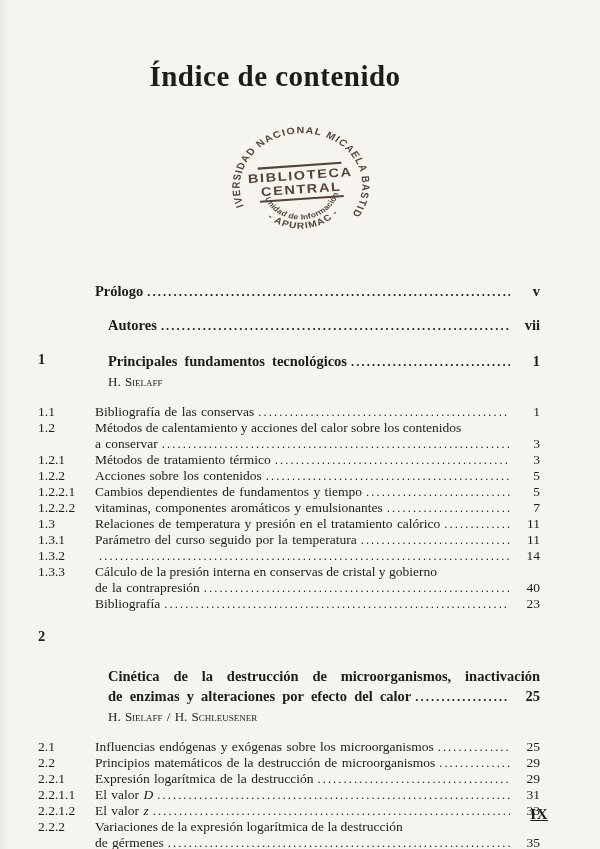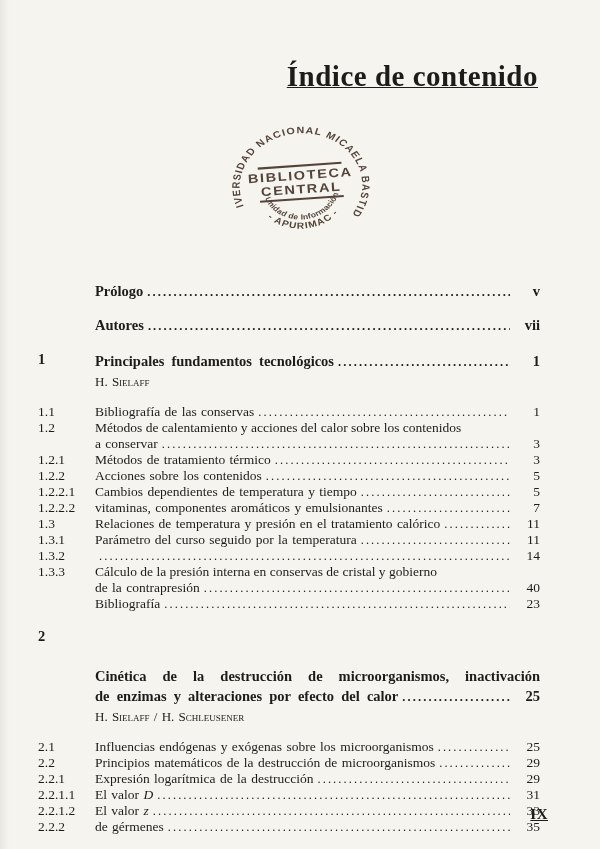--- a/index.html
+++ b/index.html
@@ -3,40 +3,40 @@
 <meta charset="utf-8">
 <style>
   html,body{margin:0;padding:0;}
   body{
     width:600px;height:849px;position:relative;overflow:hidden;
     background:linear-gradient(90deg,#e9e7e2 0px,#f6f4ef 9px,#f6f4ef 100%);
     font-family:"Liberation Serif", serif;
     color:#1d1c1a;
   }
   
-  .header{ text-align:right; padding:60px 62px 0 12px;text-decoration:underline; }
+  .header{ text-align:center; padding:60px 62px 0 12px; }
   .doc-title{
     font-size:29px; font-weight:700; letter-spacing:0.5px;
   }
   
   .stamp{
     position:absolute; left:215px; top:112px; width:172px; height:148px;
     transform:rotate(-4deg); opacity:0.88;
   }
   .stamp text{ fill:#3d2b21; font-family:"Liberation Sans", sans-serif; }
   .st-outer{ font-size:10px; font-weight:700; letter-spacing:1.1px; }
   .st-apurimac{ font-size:9.5px; font-weight:700; letter-spacing:1px; }
   .st-unidad{ font-size:8px; font-weight:700; letter-spacing:0.2px; }
   .st-center{ font-size:13.5px; font-weight:700; letter-spacing:1.5px; text-anchor:middle; }
   .st-rule{ stroke:#3d2b21; stroke-width:2.2; }
   
   .toc{ position:absolute; left:38px; top:283px; width:502px; }
   .toc-row{ display:flex; font-size:13.5px; }
   .toc-row.bold{ font-weight:700; font-size:14.5px; }
-  .gap-lg{ margin-top:16px; }
+  .gap-lg{ margin-top:16px;gap:13px; }
   .gap-sm{ margin-top:14px; }
   .num{ flex:0 0 57px; }
   .body{ flex:1 1 auto; min-width:0; }
   .line{ line-height:16px; }
   .toc-row.heading .line{ line-height:20px; }
   .toc-row.bold:not(.heading) .line{ line-height:17px; }
   .line.justify{ text-align:justify; text-align-last:justify;margin-top:38px; }
   .line.last{ display:flex; align-items:baseline; }
   .line.last .t{ white-space:nowrap; flex:0 0 auto; word-spacing:1px; }
   .toc-row.heading .t{ word-spacing:3.5px; }
@@ -156,21 +156,21 @@
           <span class="t">Acciones sobre los contenidos</span>
           <span class="leader">..............................................................................................................................................................................................</span>
           <span class="page">5</span>
         </div>
       </div>
     </div>
     <div class="toc-row">
       <div class="num">1.2.2.1</div>
       <div class="body">
         <div class="line last">
-          <span class="t">Cambios dependientes de temperatura y tiempo</span>
+          <span class="t">Cambios dependientes de fundamentos y tiempo</span>
           <span class="leader">..............................................................................................................................................................................................</span>
           <span class="page">5</span>
         </div>
       </div>
     </div>
     <div class="toc-row">
       <div class="num">1.2.2.2</div>
       <div class="body">
         <div class="line last">
           <span class="t">vitaminas, componentes aromáticos y emulsionantes</span>
@@ -287,20 +287,21 @@
         <div class="line last">
           <span class="t">El valor <i>z</i></span>
           <span class="leader">..............................................................................................................................................................................................</span>
           <span class="page">33</span>
         </div>
       </div>
     </div>
     <div class="toc-row">
       <div class="num">2.2.2</div>
       <div class="body">
+        <div class="line"><span class="t">Variaciones de la expresión logarítmica de la destrucción</span></div>
         <div class="line last">
           <span class="t">de gérmenes</span>
           <span class="leader">..............................................................................................................................................................................................</span>
           <span class="page">35</span>
         </div>
       </div>
     </div>
   </div>
 
 <div class="folio">IX</div>

